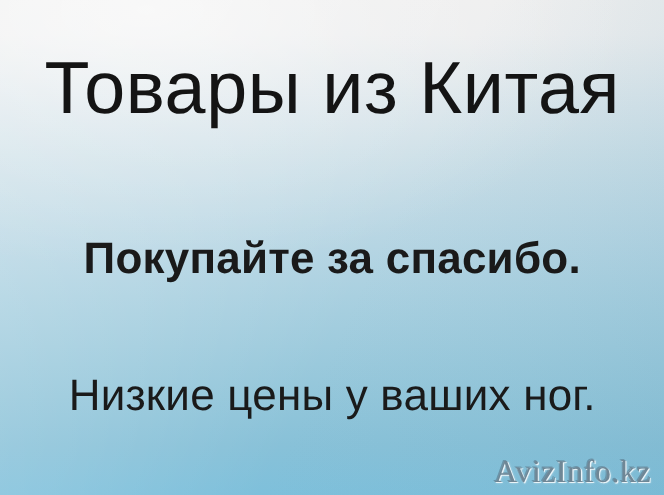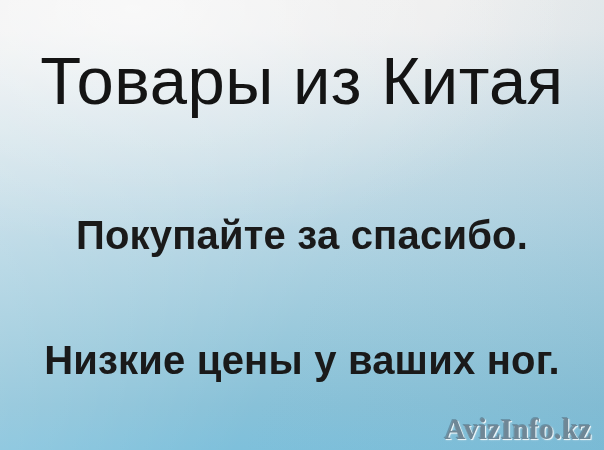--- a/index.html
+++ b/index.html
@@ -100,34 +100,34 @@
     white-space: nowrap;
   }
 
   .subline-2 {
     position: absolute;
     left: 0;
     right: 0;
     top: 340px;
     text-align: center;
     font-size: 40px;
-    font-weight: 700;
+    font-weight: 400;
     line-height: 1;
     letter-spacing: 0.2px;
     color: #1a1a1a;
     white-space: nowrap;
   }
 
   .watermark {
     position: absolute;
     right: 12px;
     bottom: 6px;
     font-family: "Liberation Serif", "DejaVu Serif", serif;
     font-size: 29px;
-    font-weight: 700;
+    font-weight: 400;
     line-height: 1;
     letter-spacing: 0.5px;
     color: #6f8796;
     text-shadow:
       1px 1px 0 rgba(255,255,255,0.75),
       1px 1px 2px rgba(255,255,255,0.55),
       -1px -1px 0 rgba(70,96,112,0.45);
     text-align: right;
   }
 </style>

